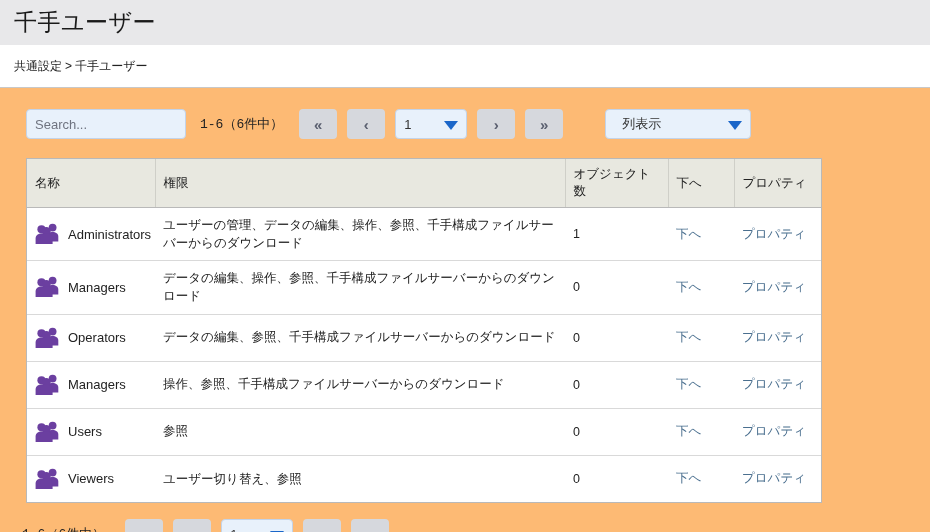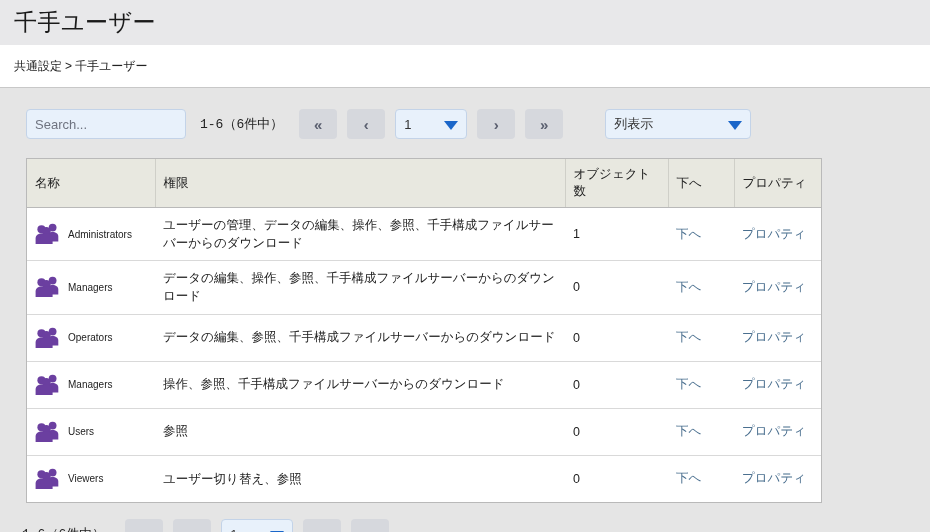--- a/index.html
+++ b/index.html
@@ -37,21 +37,21 @@
     padding-left: 14px;
   }
   .breadcrumb {
     font-size: 12px;
     color: #222;
   }
   .breadcrumb .sep { margin: 0 3px; }
 
   
   .content {
-    background: #e5e5e5;
+    background: #fdba74;
     height: 444px;
     padding: 16px 0 0 0;
   }
 
   
   .toolbar {
     display: flex;
     align-items: center;
     padding: 0 0 0 26px;
     height: 40px;
@@ -126,21 +126,21 @@
   .col-select {
     position: relative;
     width: 146px;
     height: 30px;
     background: #e8f1fb;
     border: 1px solid #c3d3e8;
     border-radius: 4px;
     margin-left: 42px;
     display: flex;
     align-items: center;
-    padding: 0 8px;
+    padding: 0 16px;
     cursor: pointer;
   }
   .col-select .val { font-size: 13px; color: #333; }
 
   
   .table-wrap {
     margin: 14px 0 0 26px;
     width: 796px;
     border: 1px solid #b9b9b9;
     background: #ffffff;
@@ -174,21 +174,21 @@
   tbody tr:last-child td { border-bottom: none; }
 
   .c-name  { width: 128px; }
   .c-perm  { width: 410px; }
   .c-count { width: 103px; }
   .c-down  { width: 66px; }
   .c-prop  { width: 87px; margin-top: 12px; }
 
   .name-cell { display: flex; align-items: center; gap: 7px; }
   .grp-icon { flex: 0 0 auto; display: block; }
-  .name-label { font-size: 10px; color: #222; }
+  .name-label { font-size: 13px; color: #222; }
 
   .perm-text { line-height: 1.45; }
 
   .link {
     color: #4a6f8f;
     text-decoration: none;
     font-size: 12.5px;
     cursor: pointer;
   }
 

